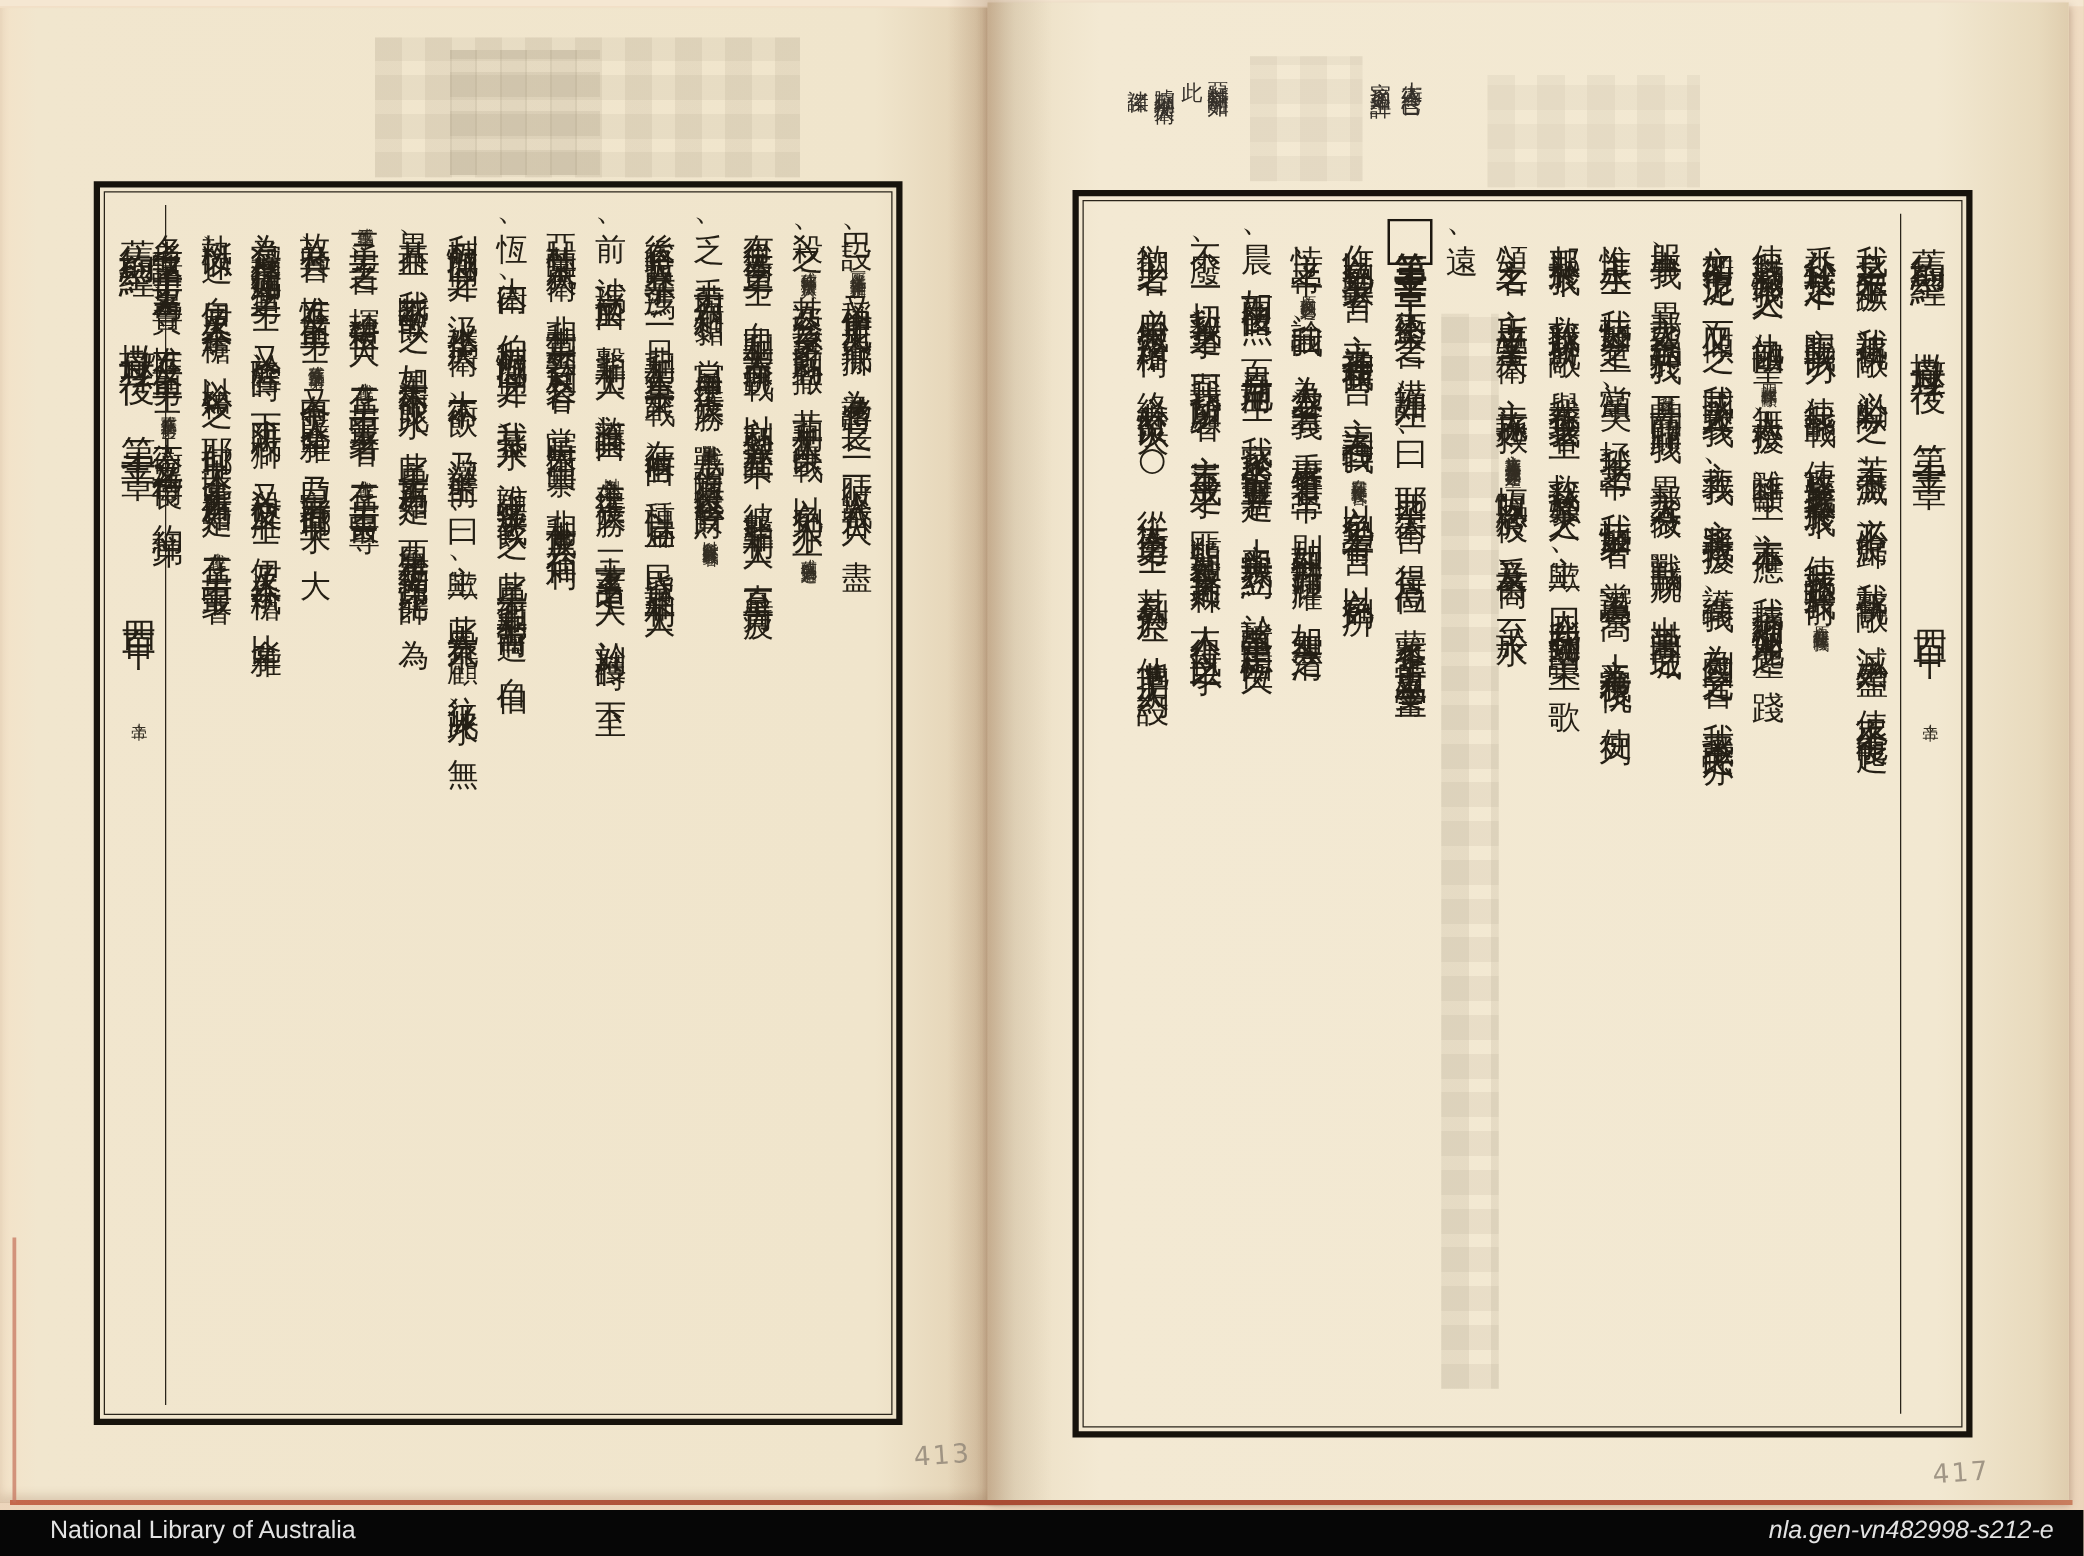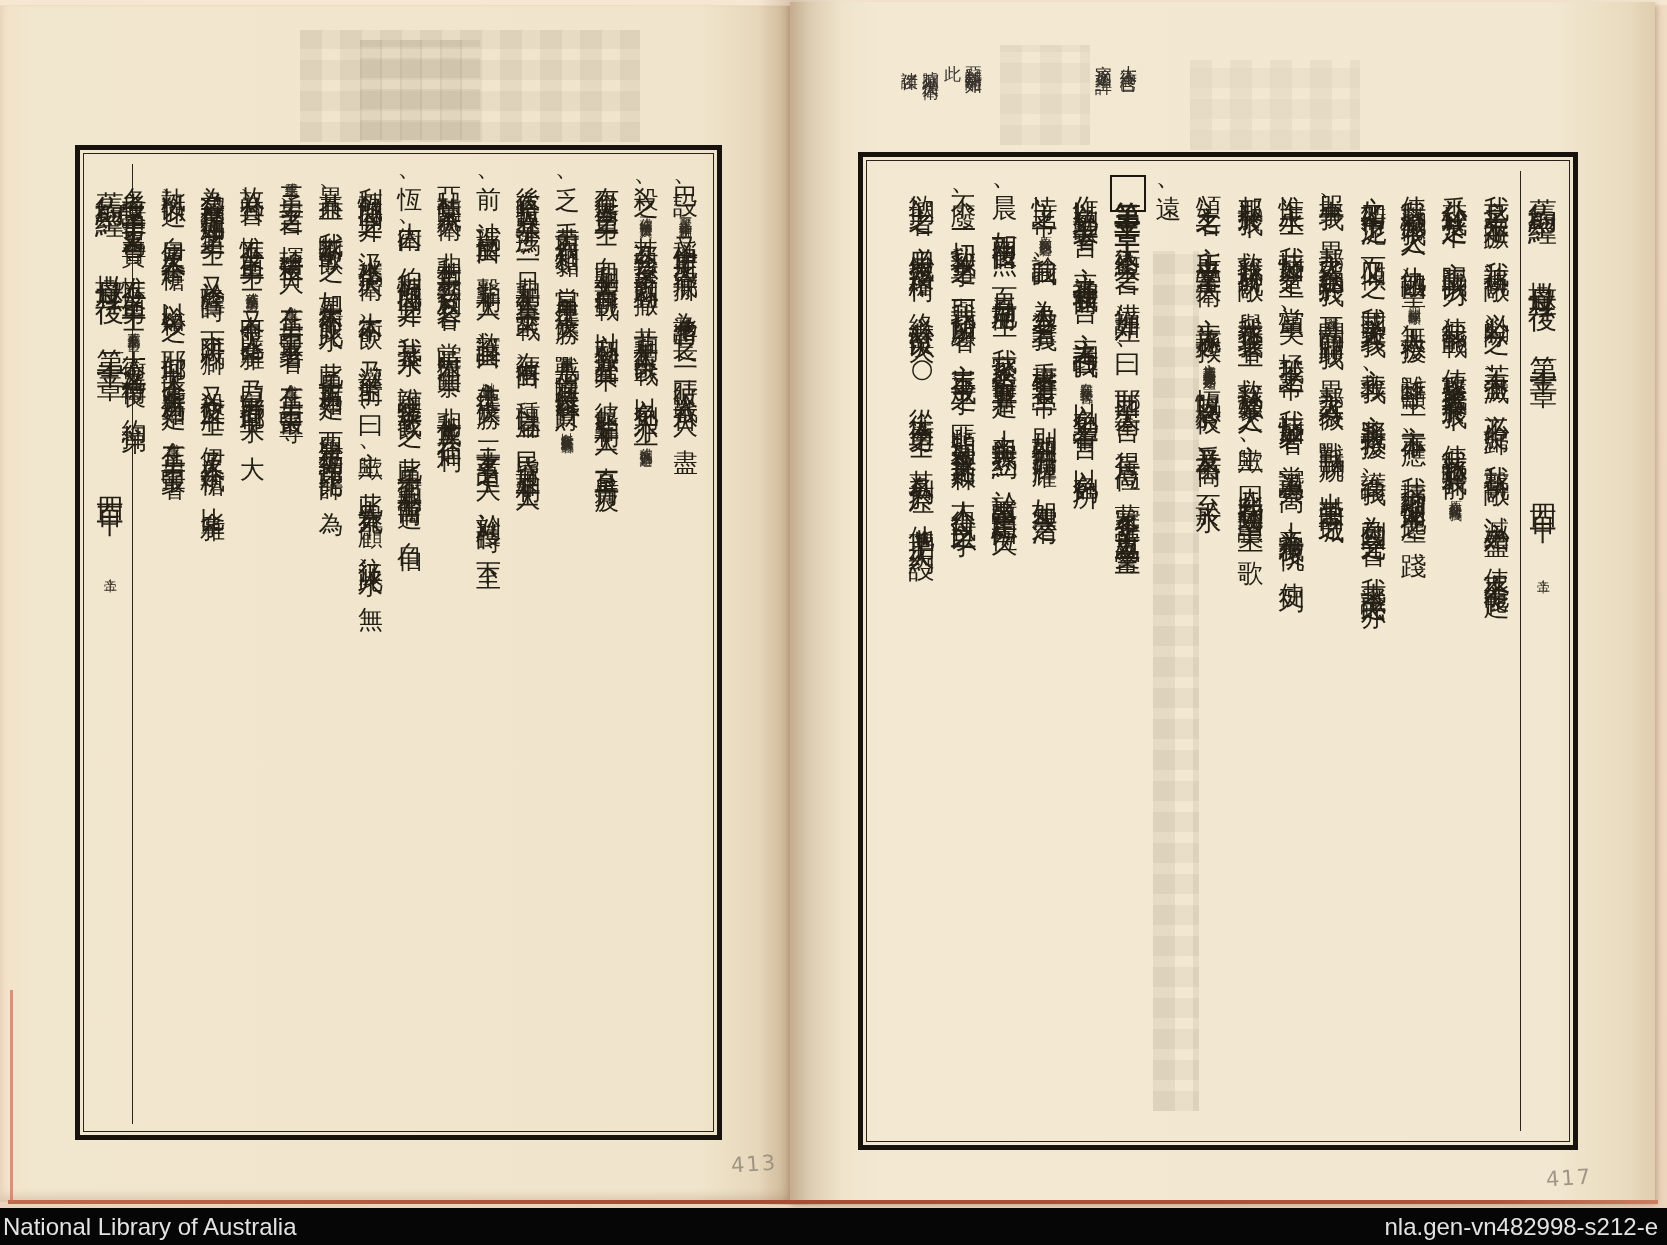--- a/index.html
+++ b/index.html
@@ -48,23 +48,23 @@
     font-size:17px;letter-spacing:3px;color:#35302a;}
   
   .bleed{position:absolute;opacity:.5;pointer-events:none;filter:blur(.6px);
     background:repeating-linear-gradient(90deg,rgba(125,112,88,.20) 0 22px,rgba(125,112,88,0) 22px 40px),
                repeating-linear-gradient(0deg,rgba(125,112,88,.16) 0 20px,rgba(125,112,88,0) 20px 31px);}
   
   .pencil{position:absolute;font-family:"DejaVu Sans",sans-serif;color:#94897a;
     font-size:21px;transform:rotate(-4deg);letter-spacing:2px;opacity:.85;}
   
   #footer-bar{position:absolute;left:0;top:1208px;width:1667px;height:37px;background:#060606;}
-  #footer-bar .ftext{position:absolute;top:5px;color:#e3e3e3;font-family:"Liberation Sans",sans-serif;font-size:24px;}
+  #footer-bar .ftext{position:absolute;top:5px;color:#e3e3e3;font-family:"Liberation Sans",sans-serif;font-size:20px;margin-left:37px;}
   #footer-left{left:3px;}
-  #footer-right{right:9px;}
+  #footer-right{right:24px;font-style:italic;}
   #top-sliver{position:absolute;left:0;top:0;width:1667px;height:5px;background:#f6ead6;opacity:.8;}
 </style>
 </head>
 <body>
 
 <div id="canvas">
   <div id="top-sliver"></div>
 
   <div class="sheet" id="sheet-left"></div>
   <div class="sheet" id="sheet-right"></div>

